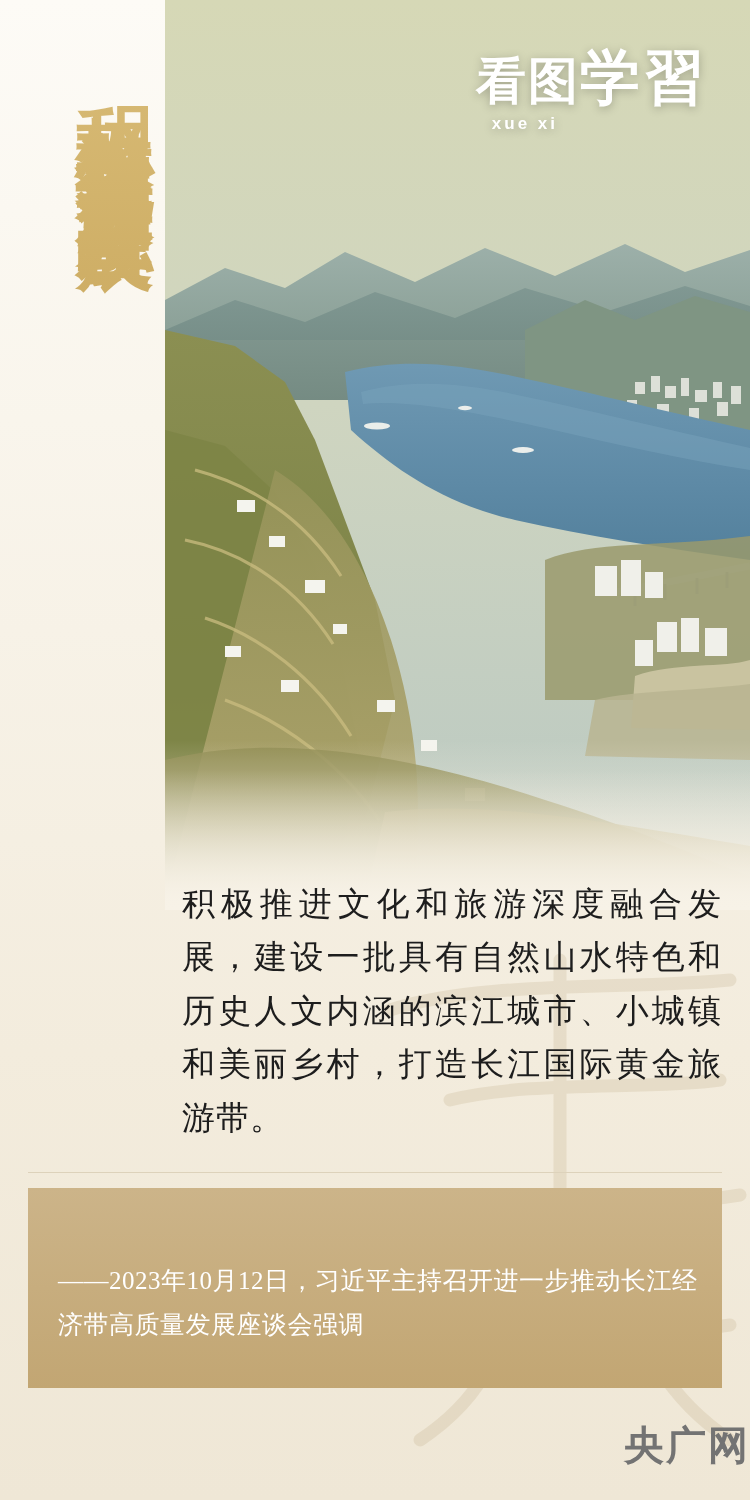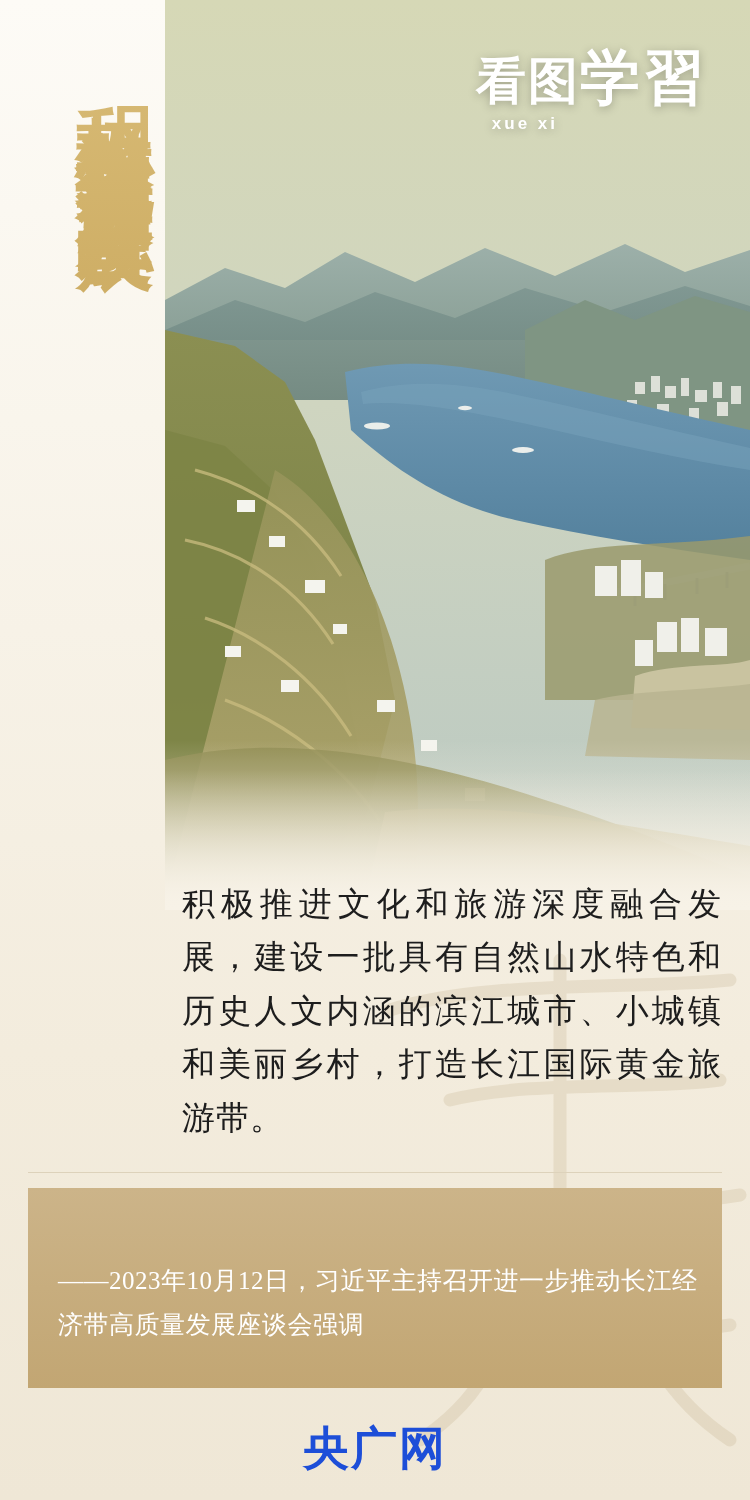--- a/index.html
+++ b/index.html
@@ -162,26 +162,26 @@
     letter-spacing: 0.5px;
     margin-top: 27px;
   }
 
   
   .footer-logo {
     position: absolute;
     left: 0;
     right: 0;
     top: 1418px;
-    text-align: center;
+    text-align: right;
     font-family: "Liberation Serif", "DejaVu Serif", serif;
     font-weight: bold;
-    font-size: 46px;
+    font-size: 40px;
     letter-spacing: 2px;
-    color: #1d4ed8;
+    color: #737373;
   }
 </style>
 </head>
 <body>
 
 <div class="poster">
 
   <div class="bg-wash"></div>
 
   <div class="bg-brush">

